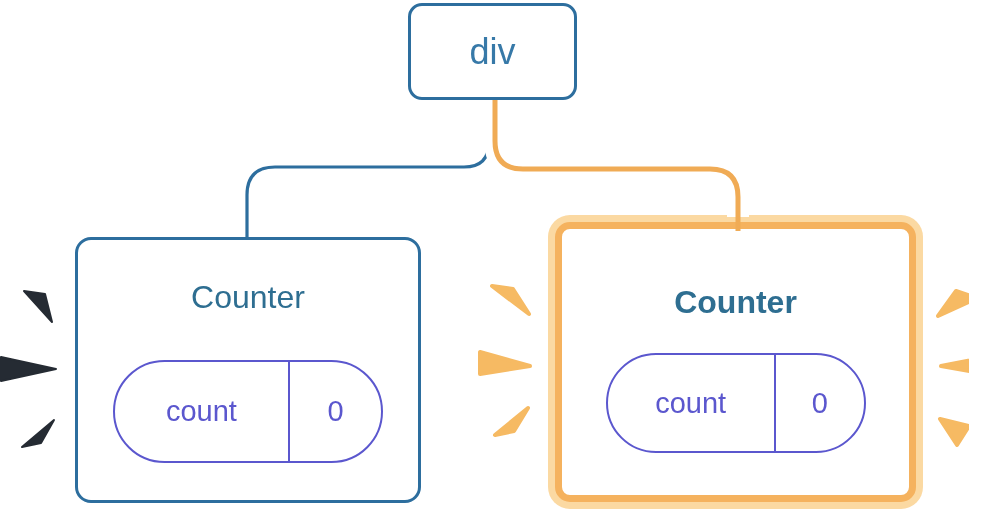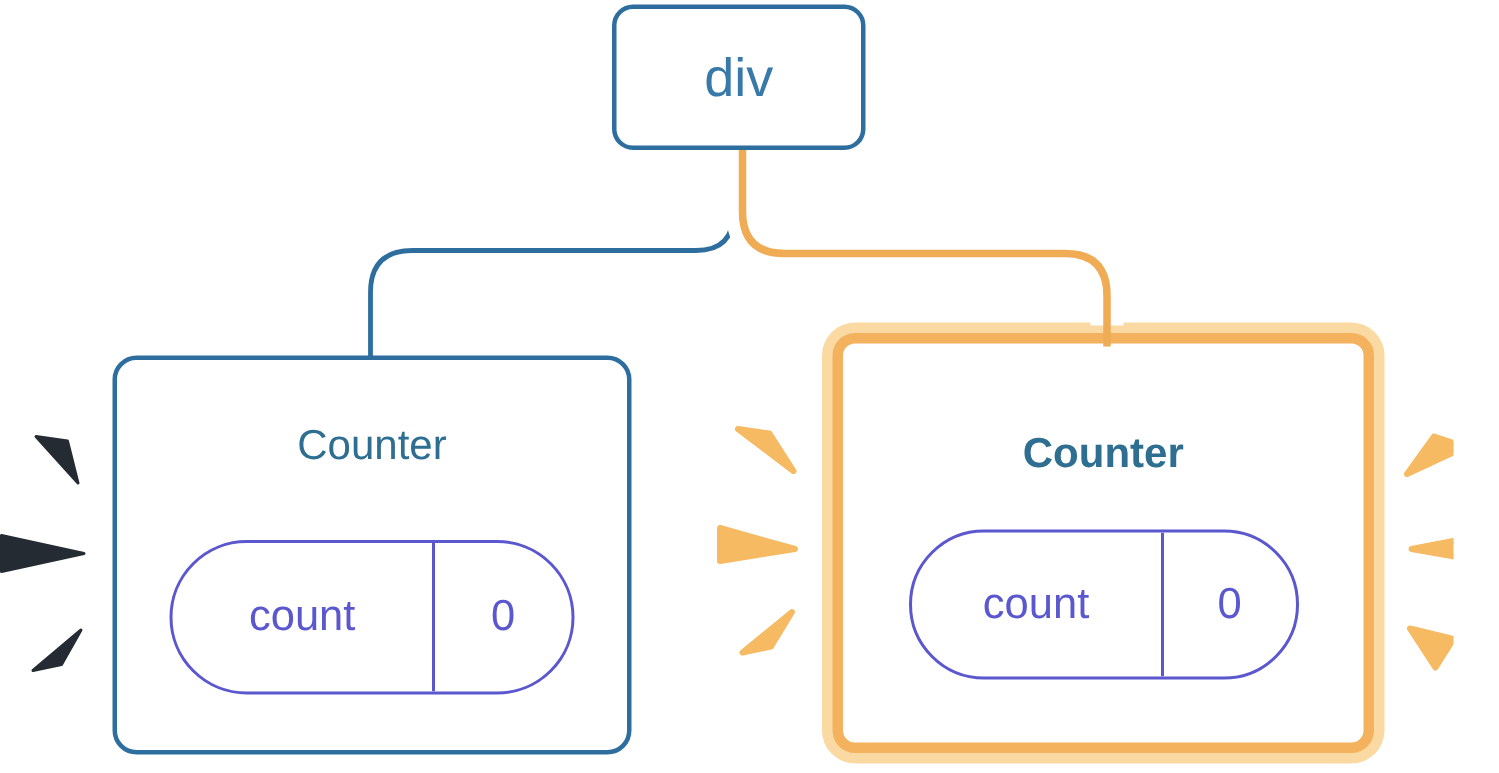--- a/index.html
+++ b/index.html
@@ -60,21 +60,21 @@
     left:75px; top:237px;
     width:346px; height:266px;
     background:var(--card-bg);
     border:3px solid var(--blue-border);
     border-radius:16px;
     display:flex;flex-direction:column;align-items:center;
     padding-top:34px;
     z-index:2;
   }
   .card-title{
-    font-size:28px;
+    font-size:32px;
     line-height:46px;
     font-weight:500;
     color:var(--title-teal);
   }
   .card-title.bold{font-weight:700;}
   
   .card-right{
     position:absolute;
     left:548px; top:215px;
     width:375px; height:294px;

